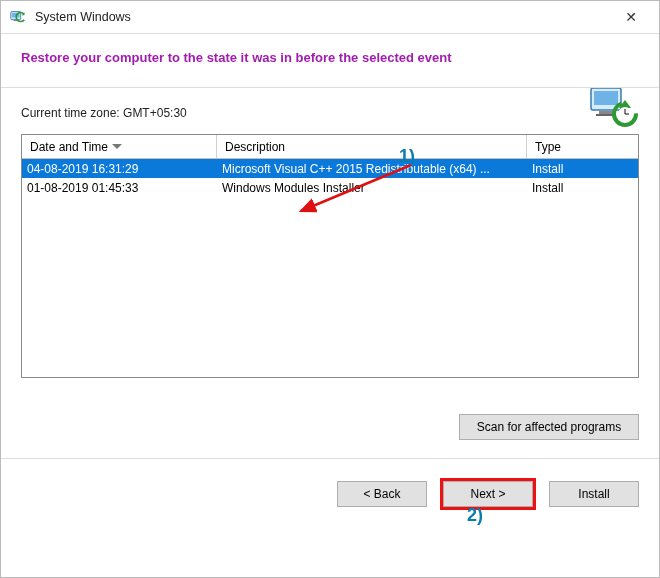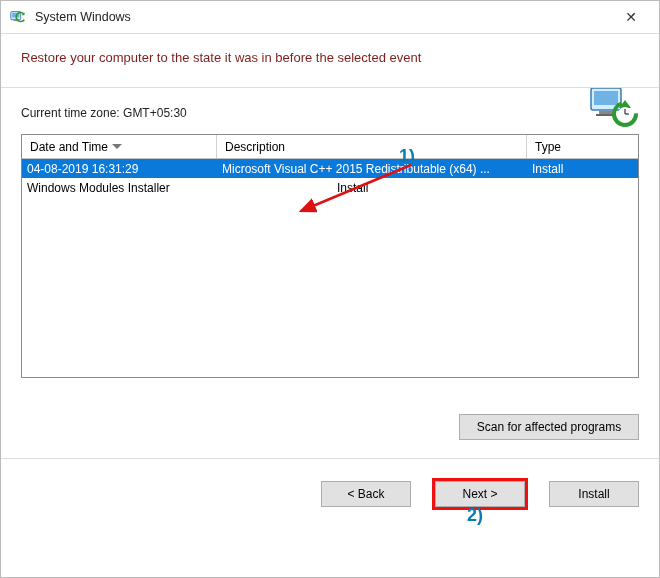--- a/index.html
+++ b/index.html
@@ -47,22 +47,22 @@
   .content-outer {
     position: relative;
     padding: 0;
   }
   .header-area {
     padding: 16px 20px 22px 20px;
     position: relative;
   }
   .subtitle {
     font-size: 13px;
-    font-weight: normal;
-    color: #7f1d1d;
+    font-weight: bold;
+    color: #a21caf;
   }
   .hero-icon {
     position: absolute;
     right: 20px;
     top: 46px;
     width: 52px;
     height: 52px;
   }
   .inset-panel {
     border-top: 1px solid #ddd;
@@ -133,21 +133,21 @@
     font-family: inherit;
     font-size: 12px;
     height: 26px;
     padding: 0 12px;
     cursor: default;
   }
   .scan-btn { width: 180px; text-align: center; margin-top: 26px; }
   .footer {
     display: flex;
     justify-content: flex-end;
-    gap: 24px;
+    gap: 16px;
     padding: 22px 20px 0 20px;
   }
   .footer-btn { width: 90px; text-align: center; }
   .footer-btn.highlight {
     outline: 3px solid #e11;
     outline-offset: 0;
   }
   svg { display: block; }
 
   
@@ -217,20 +217,21 @@
             <span>Type</span>
           </div>
         </div>
 
         <div class="trow selected">
           <div class="td col-date">04-08-2019 16:31:29</div>
           <div class="td col-desc">Microsoft Visual C++ 2015 Redistributable (x64) ...</div>
           <div class="td col-type">Install</div>
         </div>
         <div class="trow">
+          <div class="td col-date">01-08-2019 01:45:33</div>
           <div class="td col-desc">Windows Modules Installer</div>
           <div class="td col-type">Install</div>
         </div>
       </div>
 
       <div class="scan-bar">
         <button class="scan-btn">Scan for affected programs</button>
       </div>
     </div>
 

